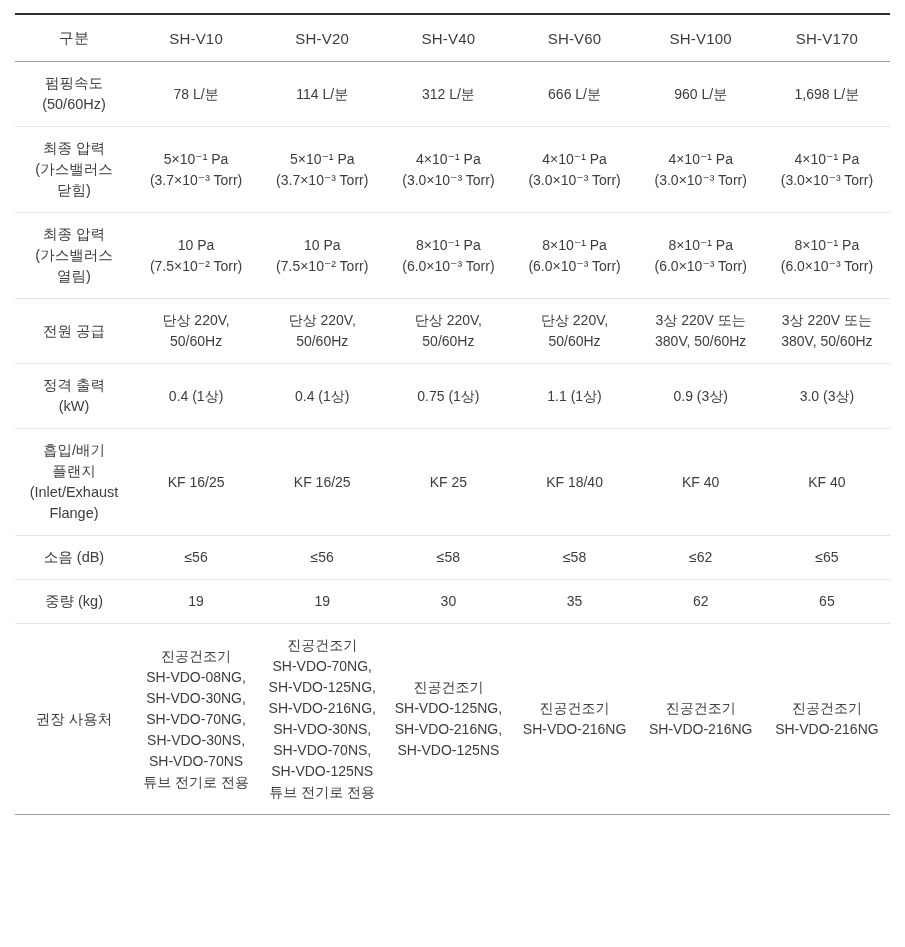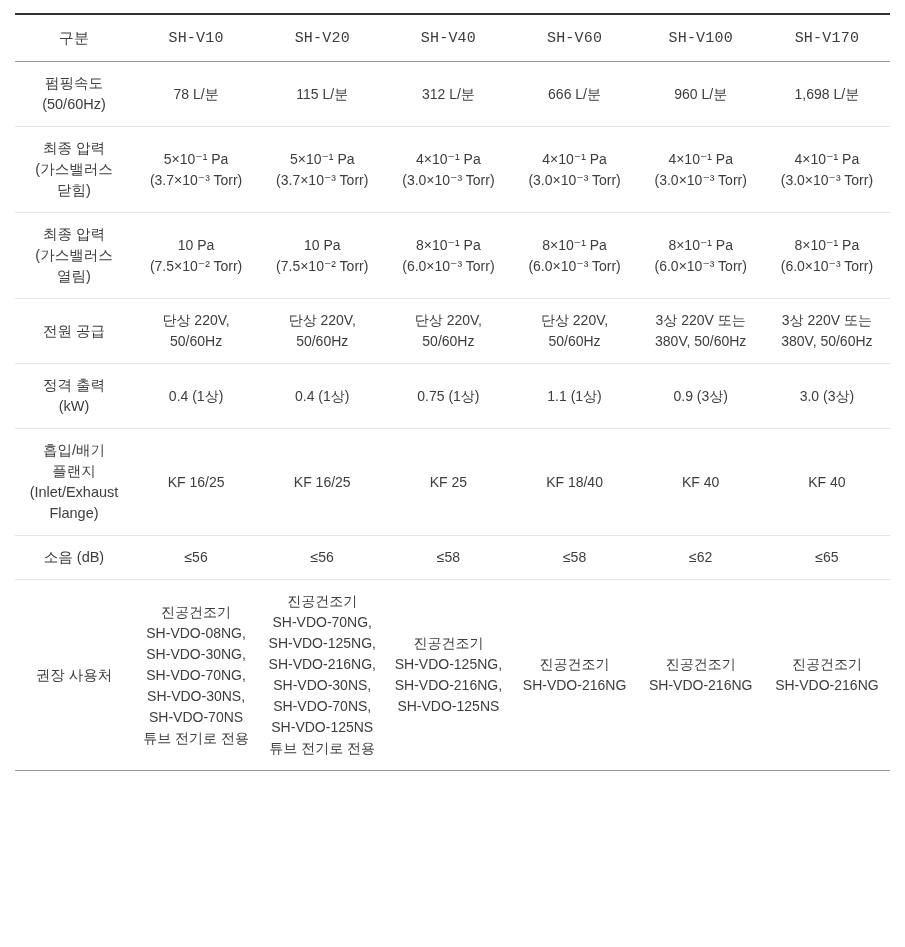--- a/index.html
+++ b/index.html
@@ -28,21 +28,20 @@
   table.spec-table col.label-col { width: 118px; }
   thead th {
     font-size: 15px;
     font-weight: 400;
     color: #3d3d3d;
     text-align: center;
     vertical-align: middle;
     padding: 14px 4px 13px 4px;
     border-bottom: 1px solid #9a9a9a;
     letter-spacing: 0.2px;
-    font-family: Liberation Mono, monospace;
   }
   tbody tr:not(:first-child) th,
   tbody tr:not(:first-child) td {
     border-top: 1px solid #e5e5e5;
   }
   tbody th, tbody td {
     font-size: 14px;
     font-weight: 400;
     color: #3d3d3d;
     text-align: center;
@@ -81,21 +80,21 @@
     <tbody>
         <tr>
           <th>
             <div class="line">펌핑속도</div>
             <div class="line">(50/60Hz)</div>
           </th>
           <td>
             <div class="line">78 L/분</div>
           </td>
           <td>
-            <div class="line">115 L/분</div>
+            <div class="line">114 L/분</div>
           </td>
           <td>
             <div class="line">312 L/분</div>
           </td>
           <td>
             <div class="line">666 L/분</div>
           </td>
           <td>
             <div class="line">960 L/분</div>
           </td>
@@ -258,20 +257,43 @@
             <div class="line">≤58</div>
           </td>
           <td>
             <div class="line">≤58</div>
           </td>
           <td>
             <div class="line">≤62</div>
           </td>
           <td>
             <div class="line">≤65</div>
+          </td>
+        </tr>
+        <tr>
+          <th>
+            <div class="line">중량 (kg)</div>
+          </th>
+          <td>
+            <div class="line">19</div>
+          </td>
+          <td>
+            <div class="line">19</div>
+          </td>
+          <td>
+            <div class="line">30</div>
+          </td>
+          <td>
+            <div class="line">35</div>
+          </td>
+          <td>
+            <div class="line">62</div>
+          </td>
+          <td>
+            <div class="line">65</div>
           </td>
         </tr>
         <tr>
           <th>
             <div class="line">권장 사용처</div>
           </th>
           <td>
             <div class="line">진공건조기</div>
             <div class="line">SH-VDO-08NG,</div>
             <div class="line">SH-VDO-30NG,</div>

